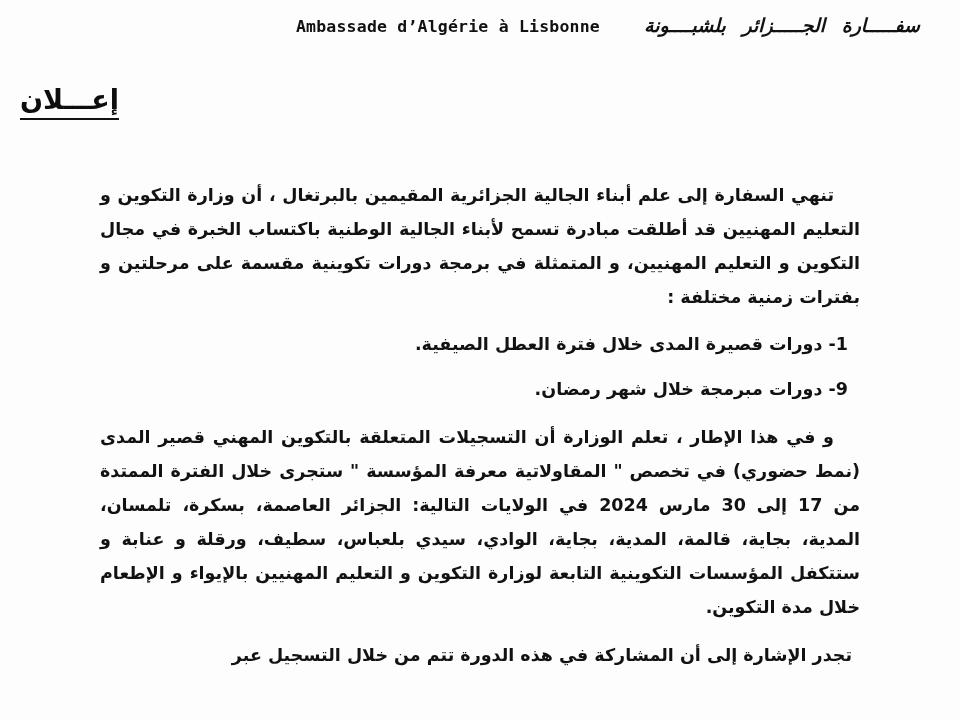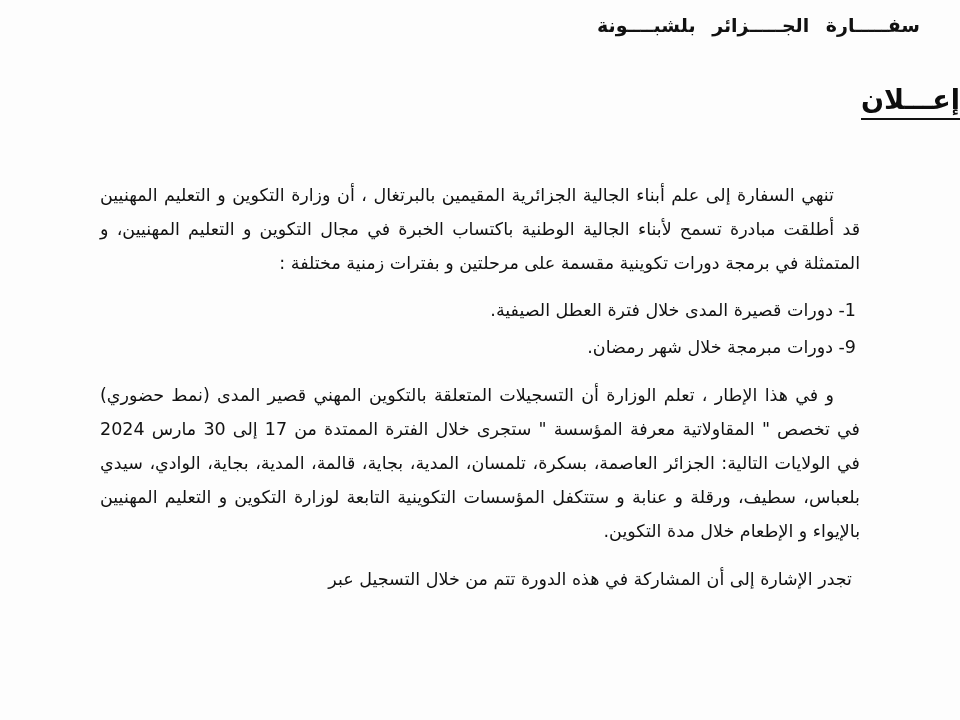--- a/index.html
+++ b/index.html
@@ -34,34 +34,35 @@
     direction: rtl;
   }
   .letterhead .arabic-head {
     font-family: "DejaVu Sans", sans-serif;
     font-weight: bold;
     font-size: 19px;
     letter-spacing: 2px;
     word-spacing: 10px;
     color: #111;
     white-space: nowrap;
+    font-style: italic;
   }
   .letterhead .latin-head {
     font-family: "DejaVu Sans Mono", monospace;
     font-weight: bold;
     font-size: 16.5px;
     color: #111;
     white-space: nowrap;
     margin-right: 44px;
     letter-spacing: 0.2px;
   }
 
   
   .title-wrap {
-    text-align: right;
+    text-align: left;
     margin-top: 48px;
     padding-left: 20px;
   }
   .doc-title {
     display: inline-block;
     font-size: 27px;
     font-weight: bold;
     letter-spacing: 6px;
     border-bottom: 2px solid #111;
     padding-bottom: 2px;
@@ -71,31 +72,31 @@
   
   .body-text {
     direction: rtl;
     text-align: justify;
     text-align-last: right;
     margin: 0 auto;
     width: 760px;
     padding-top: 58px;
     font-size: 17.5px;
     line-height: 34px;
-    font-weight: normal;
+    font-weight: bold;
     color: #121212;
   }
   .para {
     margin: 0 0 14px 0;
   }
   .para.indent {
     text-indent: 26px;
   }
   .list-line {
-    margin: 4px;
+    margin: 12px;
     line-height: 33px;
   }
   .list-block {
     margin: 6px 0 14px 0;
   }
   .para-tight {
     margin: 0 8px 2px 0;
   }
   .cut-off {
     margin-top: 12px;
@@ -106,20 +107,21 @@
     display: block;
   }
 </style>
 </head>
 <body>
 
 <div class="page">
 
   <div class="letterhead">
     <div class="arabic-head">سفـــــارة الجـــــزائر بلشبــــونة</div>
+    <div class="latin-head">Ambassade d’Algérie à Lisbonne</div>
   </div>
 
   <div class="title-wrap">
     <span class="doc-title">إعـــلان</span>
   </div>
 
   <div class="body-text">
 
     <p class="para indent">تنهي السفارة إلى علم أبناء الجالية الجزائرية المقيمين بالبرتغال ، أن وزارة التكوين و التعليم المهنيين قد أطلقت مبادرة تسمح لأبناء الجالية الوطنية باكتساب الخبرة في مجال التكوين و التعليم المهنيين، و المتمثلة في برمجة دورات تكوينية مقسمة على مرحلتين و بفترات زمنية مختلفة :</p>
 

